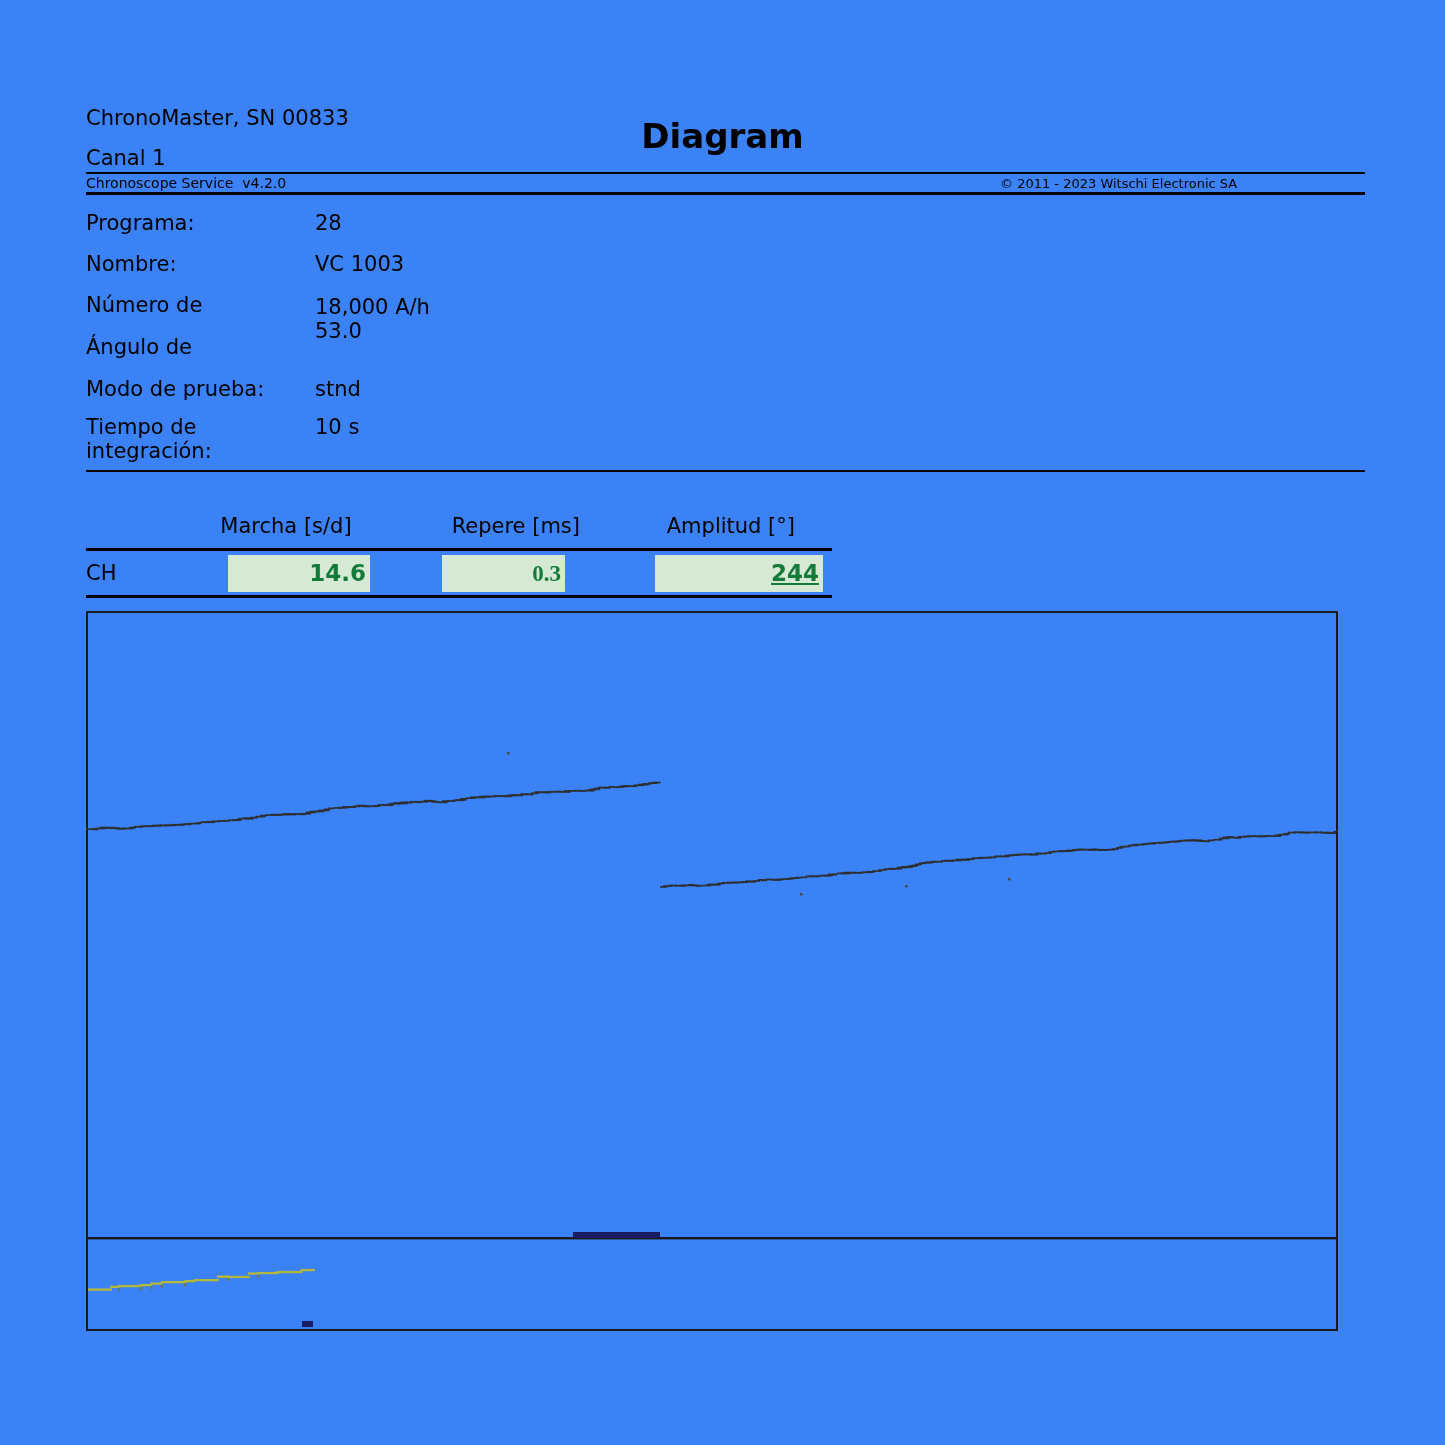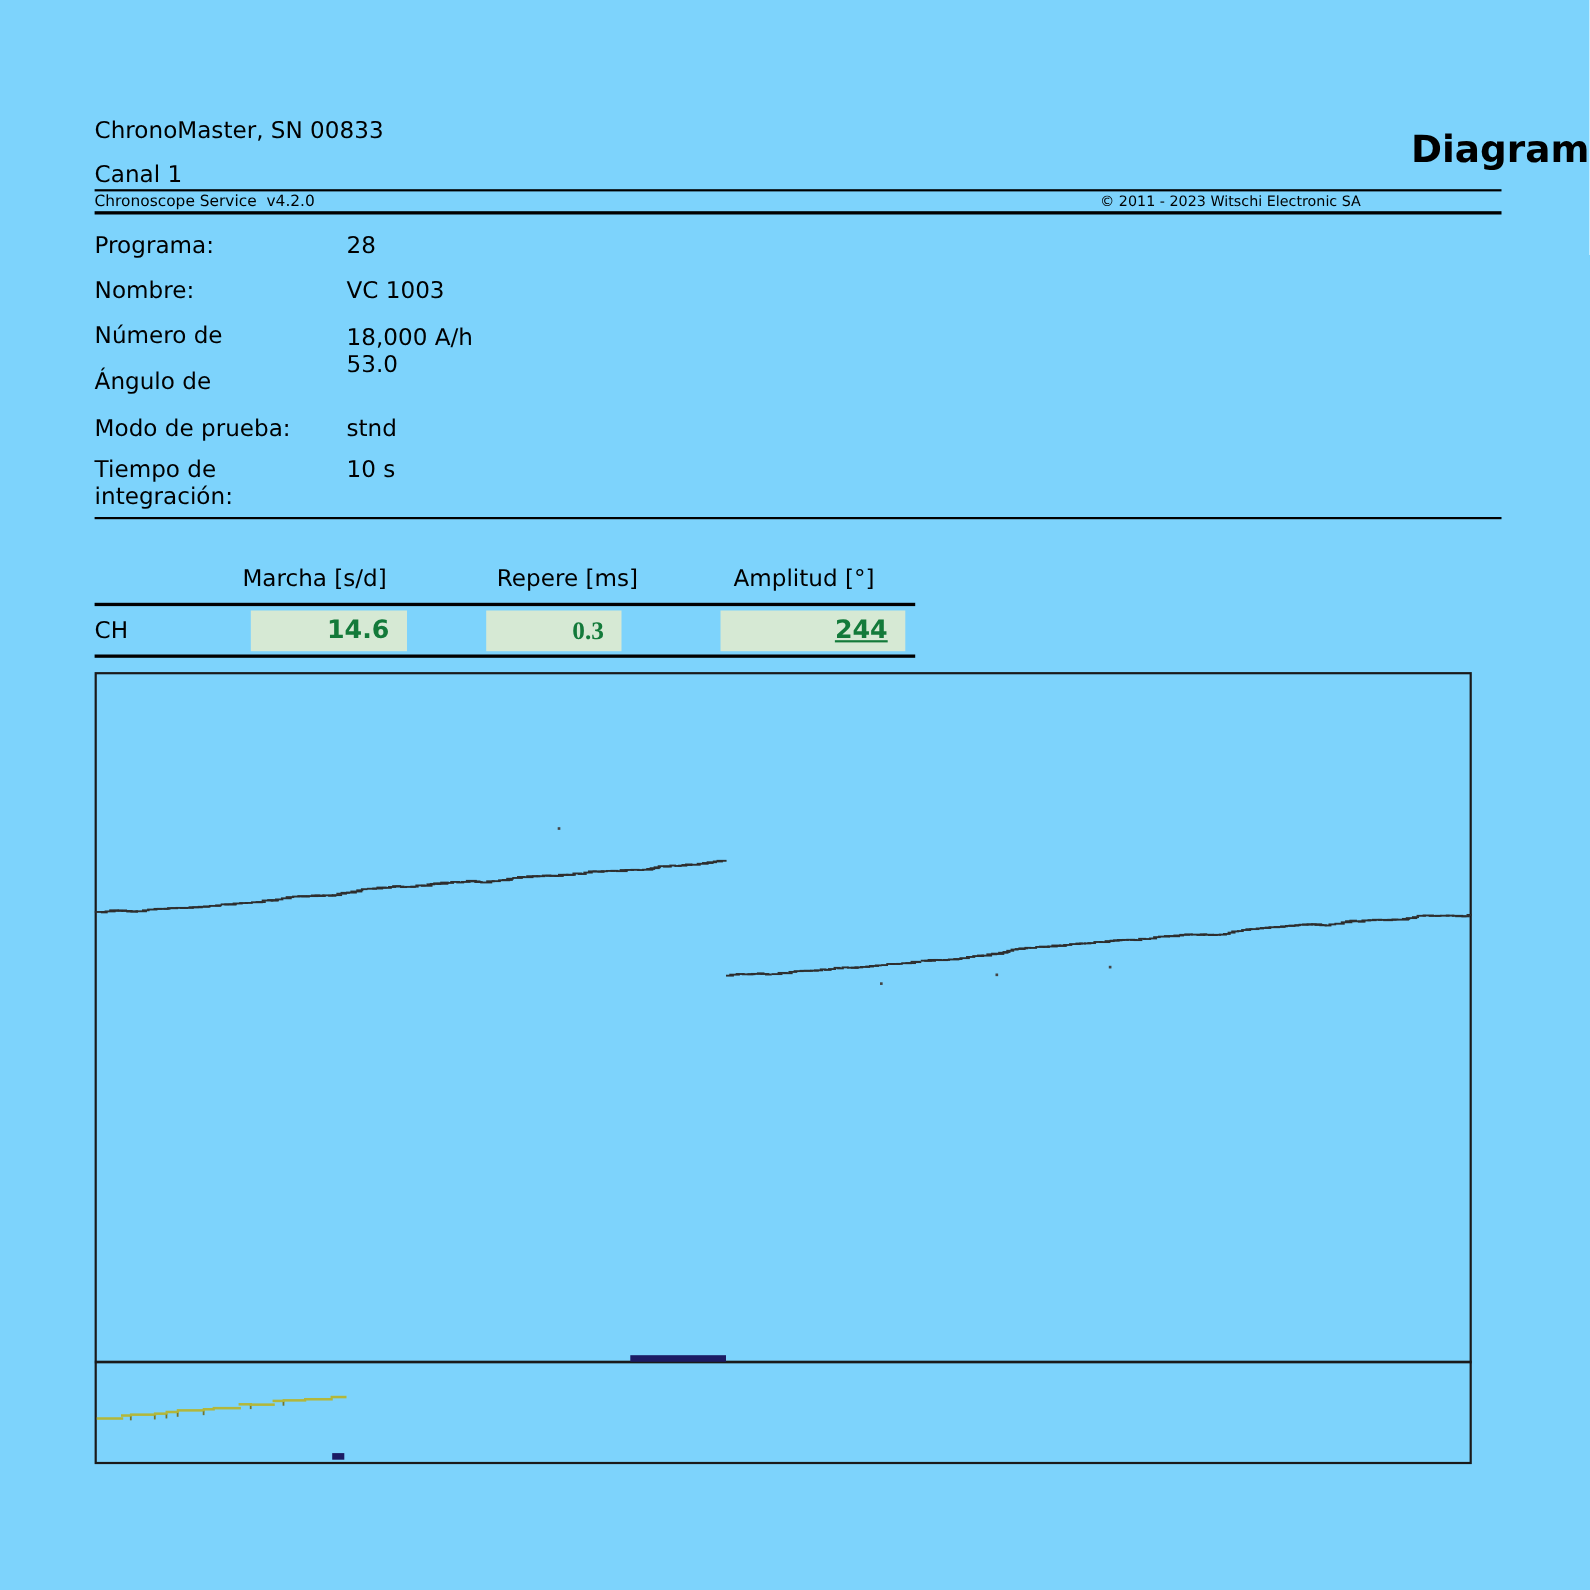--- a/index.html
+++ b/index.html
@@ -1,23 +1,23 @@
 <!DOCTYPE html>
 <html><head>
 <meta charset="utf-8">
 <style>
   html,body{margin:0;padding:0;background:#ffffff;}
-  .page{position:relative;width:1445px;height:1445px;background:#7dd3fc;
+  .page{position:relative;width:1445px;height:1445px;background:#3b82f6;
         font-family:"DejaVu Sans","Liberation Sans",sans-serif;color:#000;overflow:hidden;}
   .abs{position:absolute;}
 
   
   .hdr-device{left:86px;top:106px;font-size:21px;}
   .hdr-channel{left:86px;top:146px;font-size:21px;}
-  .hdr-title{left:0;top:116px;width:1445px;text-align:right;font-size:34px;font-weight:bold;}
+  .hdr-title{left:0;top:116px;width:1445px;text-align:center;font-size:34px;font-weight:bold;}
   .hdr-datetime{left:1000px;top:107px;width:363px;text-align:right;font-size:20px;}
   .rule{background:#000;}
   .rule-band-top{left:86px;top:172px;width:1279px;height:1.5px;}
   .rule-band-bottom{left:86px;top:192px;width:1279px;height:2.5px;}
   .hdr-soft{left:86px;top:175px;font-size:14px;white-space:pre;}
   .hdr-copy{left:1000px;top:176px;width:363px;text-align:left;font-size:13px;}
 
   
   .param-label{left:86px;width:226px;font-size:21px;line-height:24px;}
   .param-value{left:315px;width:400px;font-size:21px;}
@@ -25,21 +25,21 @@
 
   
   .th{top:514px;font-size:21px;text-align:right;}
   .th-marcha{left:200px;width:172px;text-align:center;}
   .th-repere{left:420px;width:160px;}
   .th-amplitud{left:640px;width:155px;}
   .rule-tbl-top{left:86px;top:548px;width:746px;height:2.5px;}
   .rule-tbl-bottom{left:86px;top:595px;width:746px;height:2.5px;}
   .ch-label{left:86px;top:561px;font-size:21px;}
   .mcell{top:555px;height:37px;line-height:37px;text-align:right;
-         font-size:23px;font-weight:bold;padding-right:16px;box-sizing:border-box;}
+         font-size:23px;font-weight:bold;padding-right:4px;box-sizing:border-box;}
   .mcell-1{left:228px;width:142px;}
   .mcell-2{left:442px;width:123px;font-family:Liberation Serif, serif;}
   .mcell-3{left:655px;width:168px;text-decoration:underline;}
 
   
   .chart-box{left:86px;top:611px;width:1252px;height:720px;border:2px solid #1a1a1a;box-sizing:border-box;}
   .chart-svg{left:86px;top:611px;width:1252px;height:720px;}
 </style>
 </head>
 <body>

